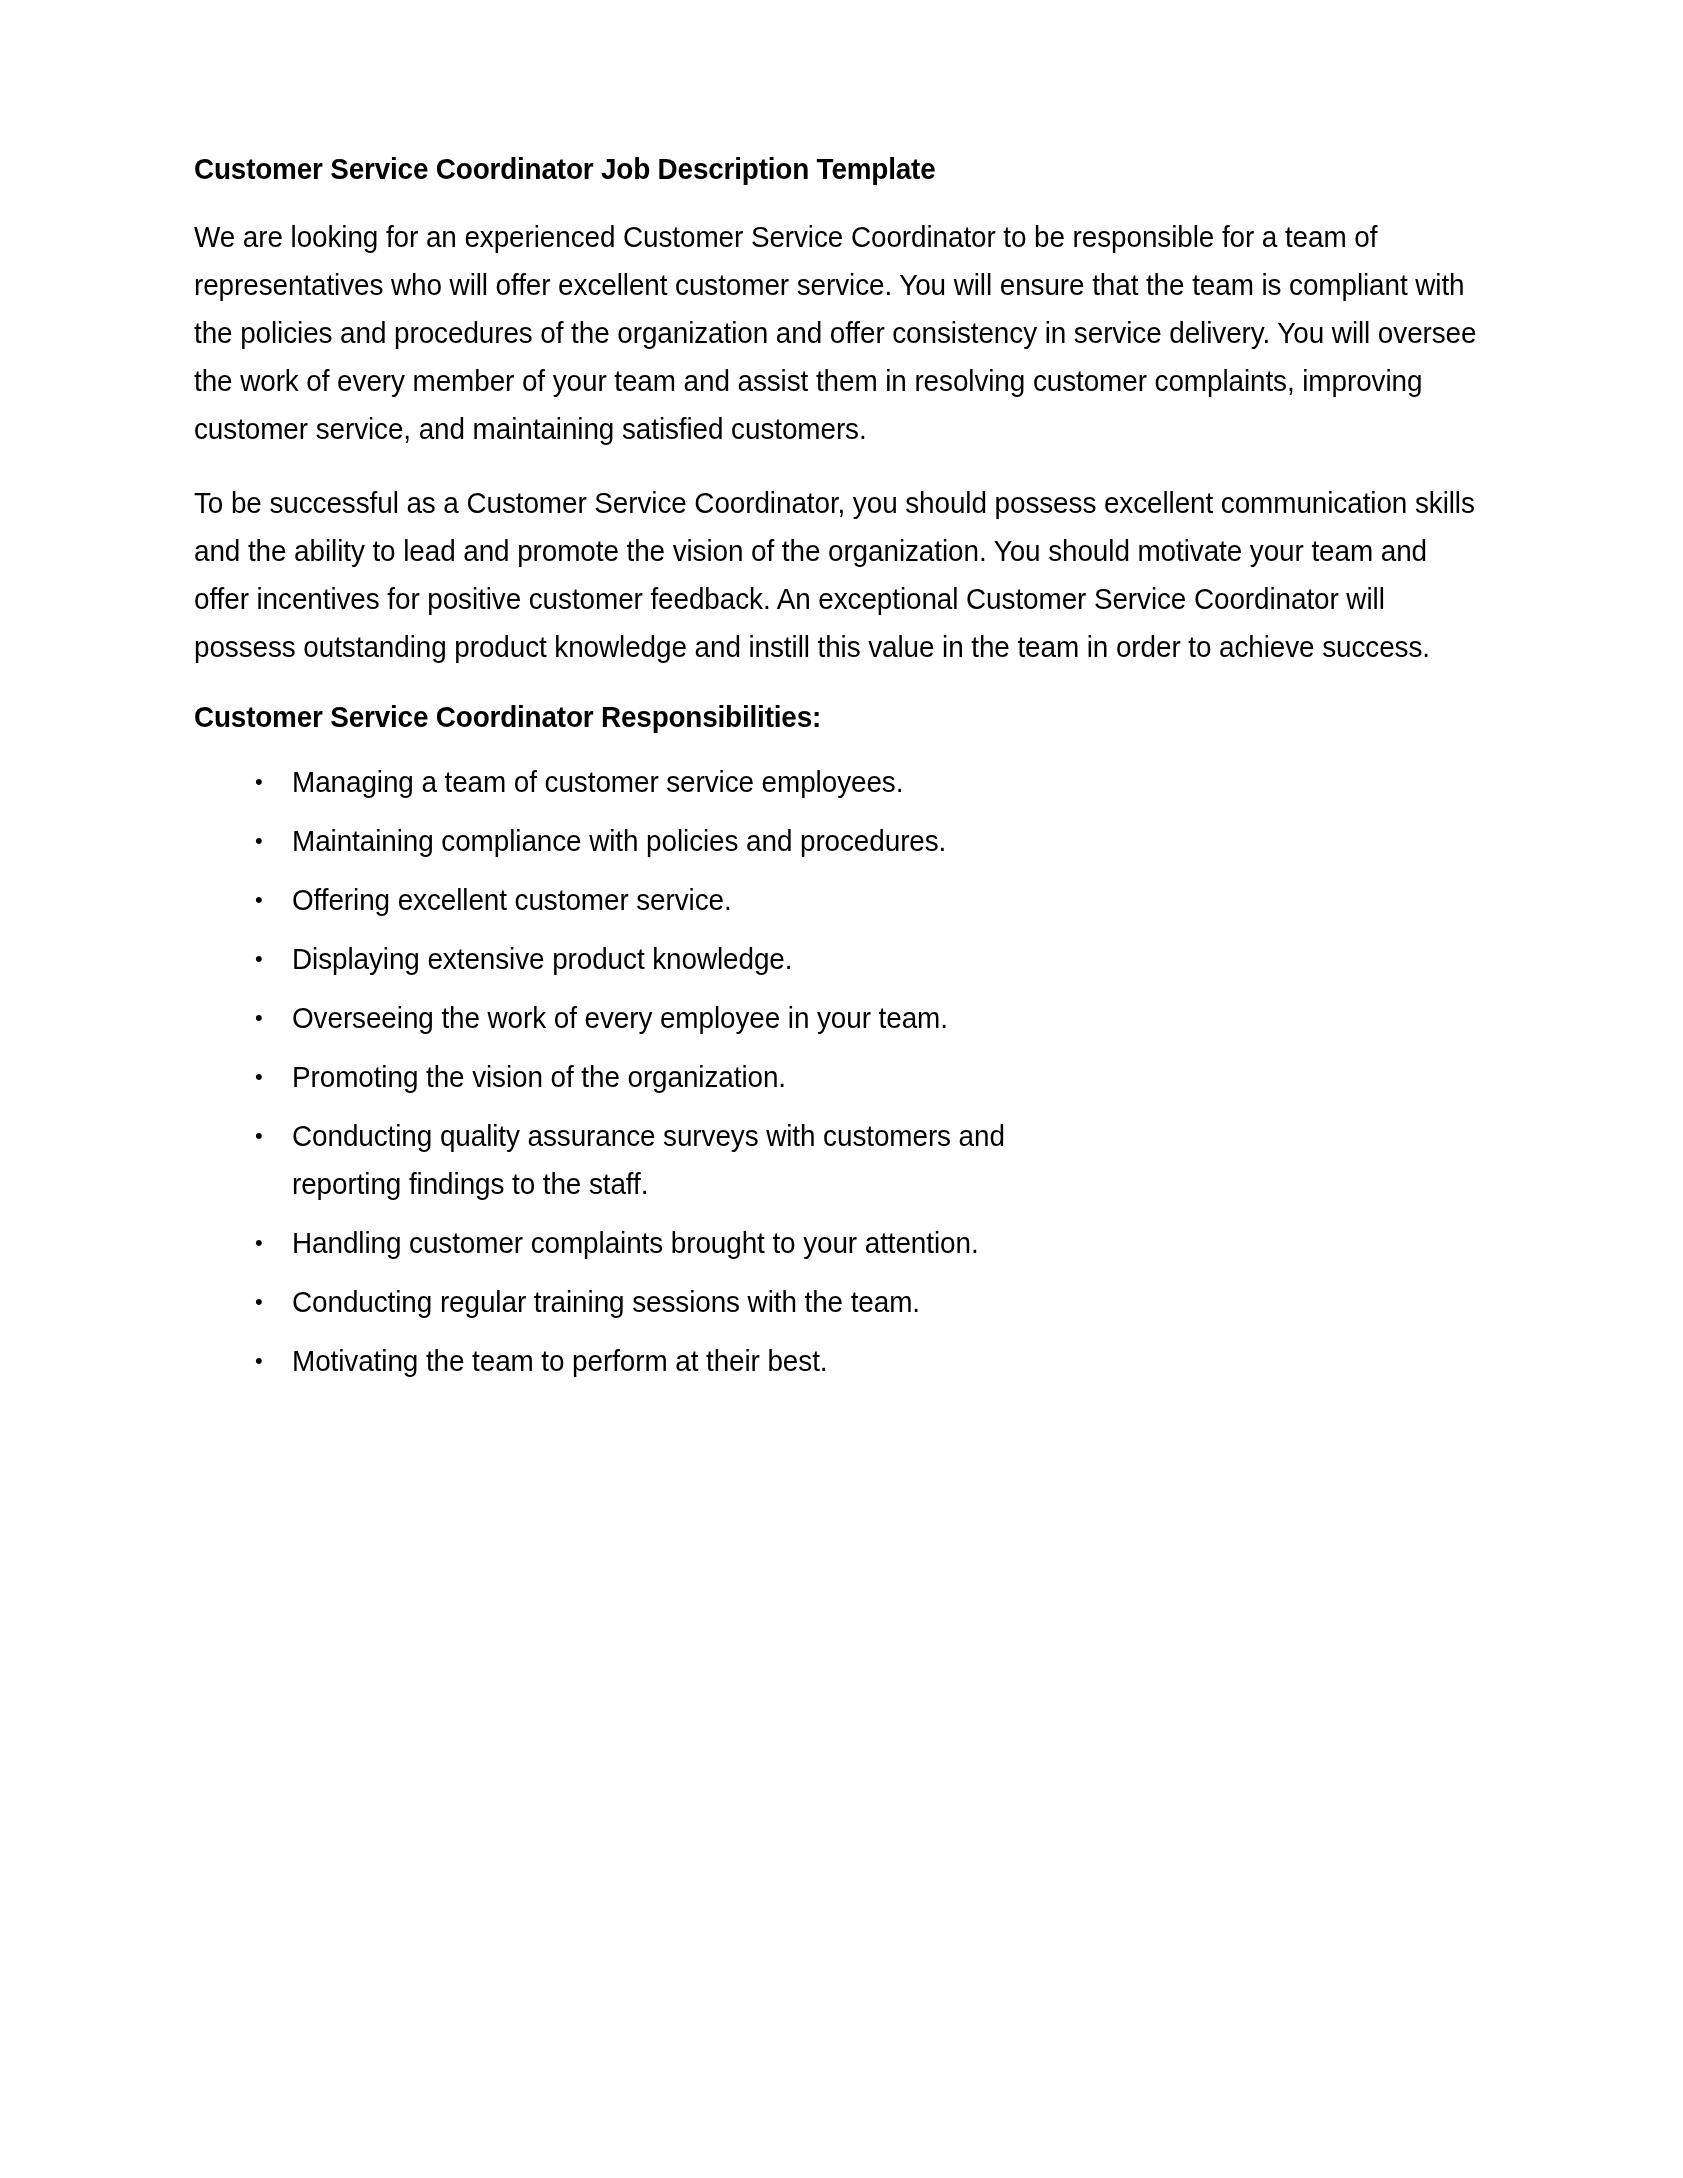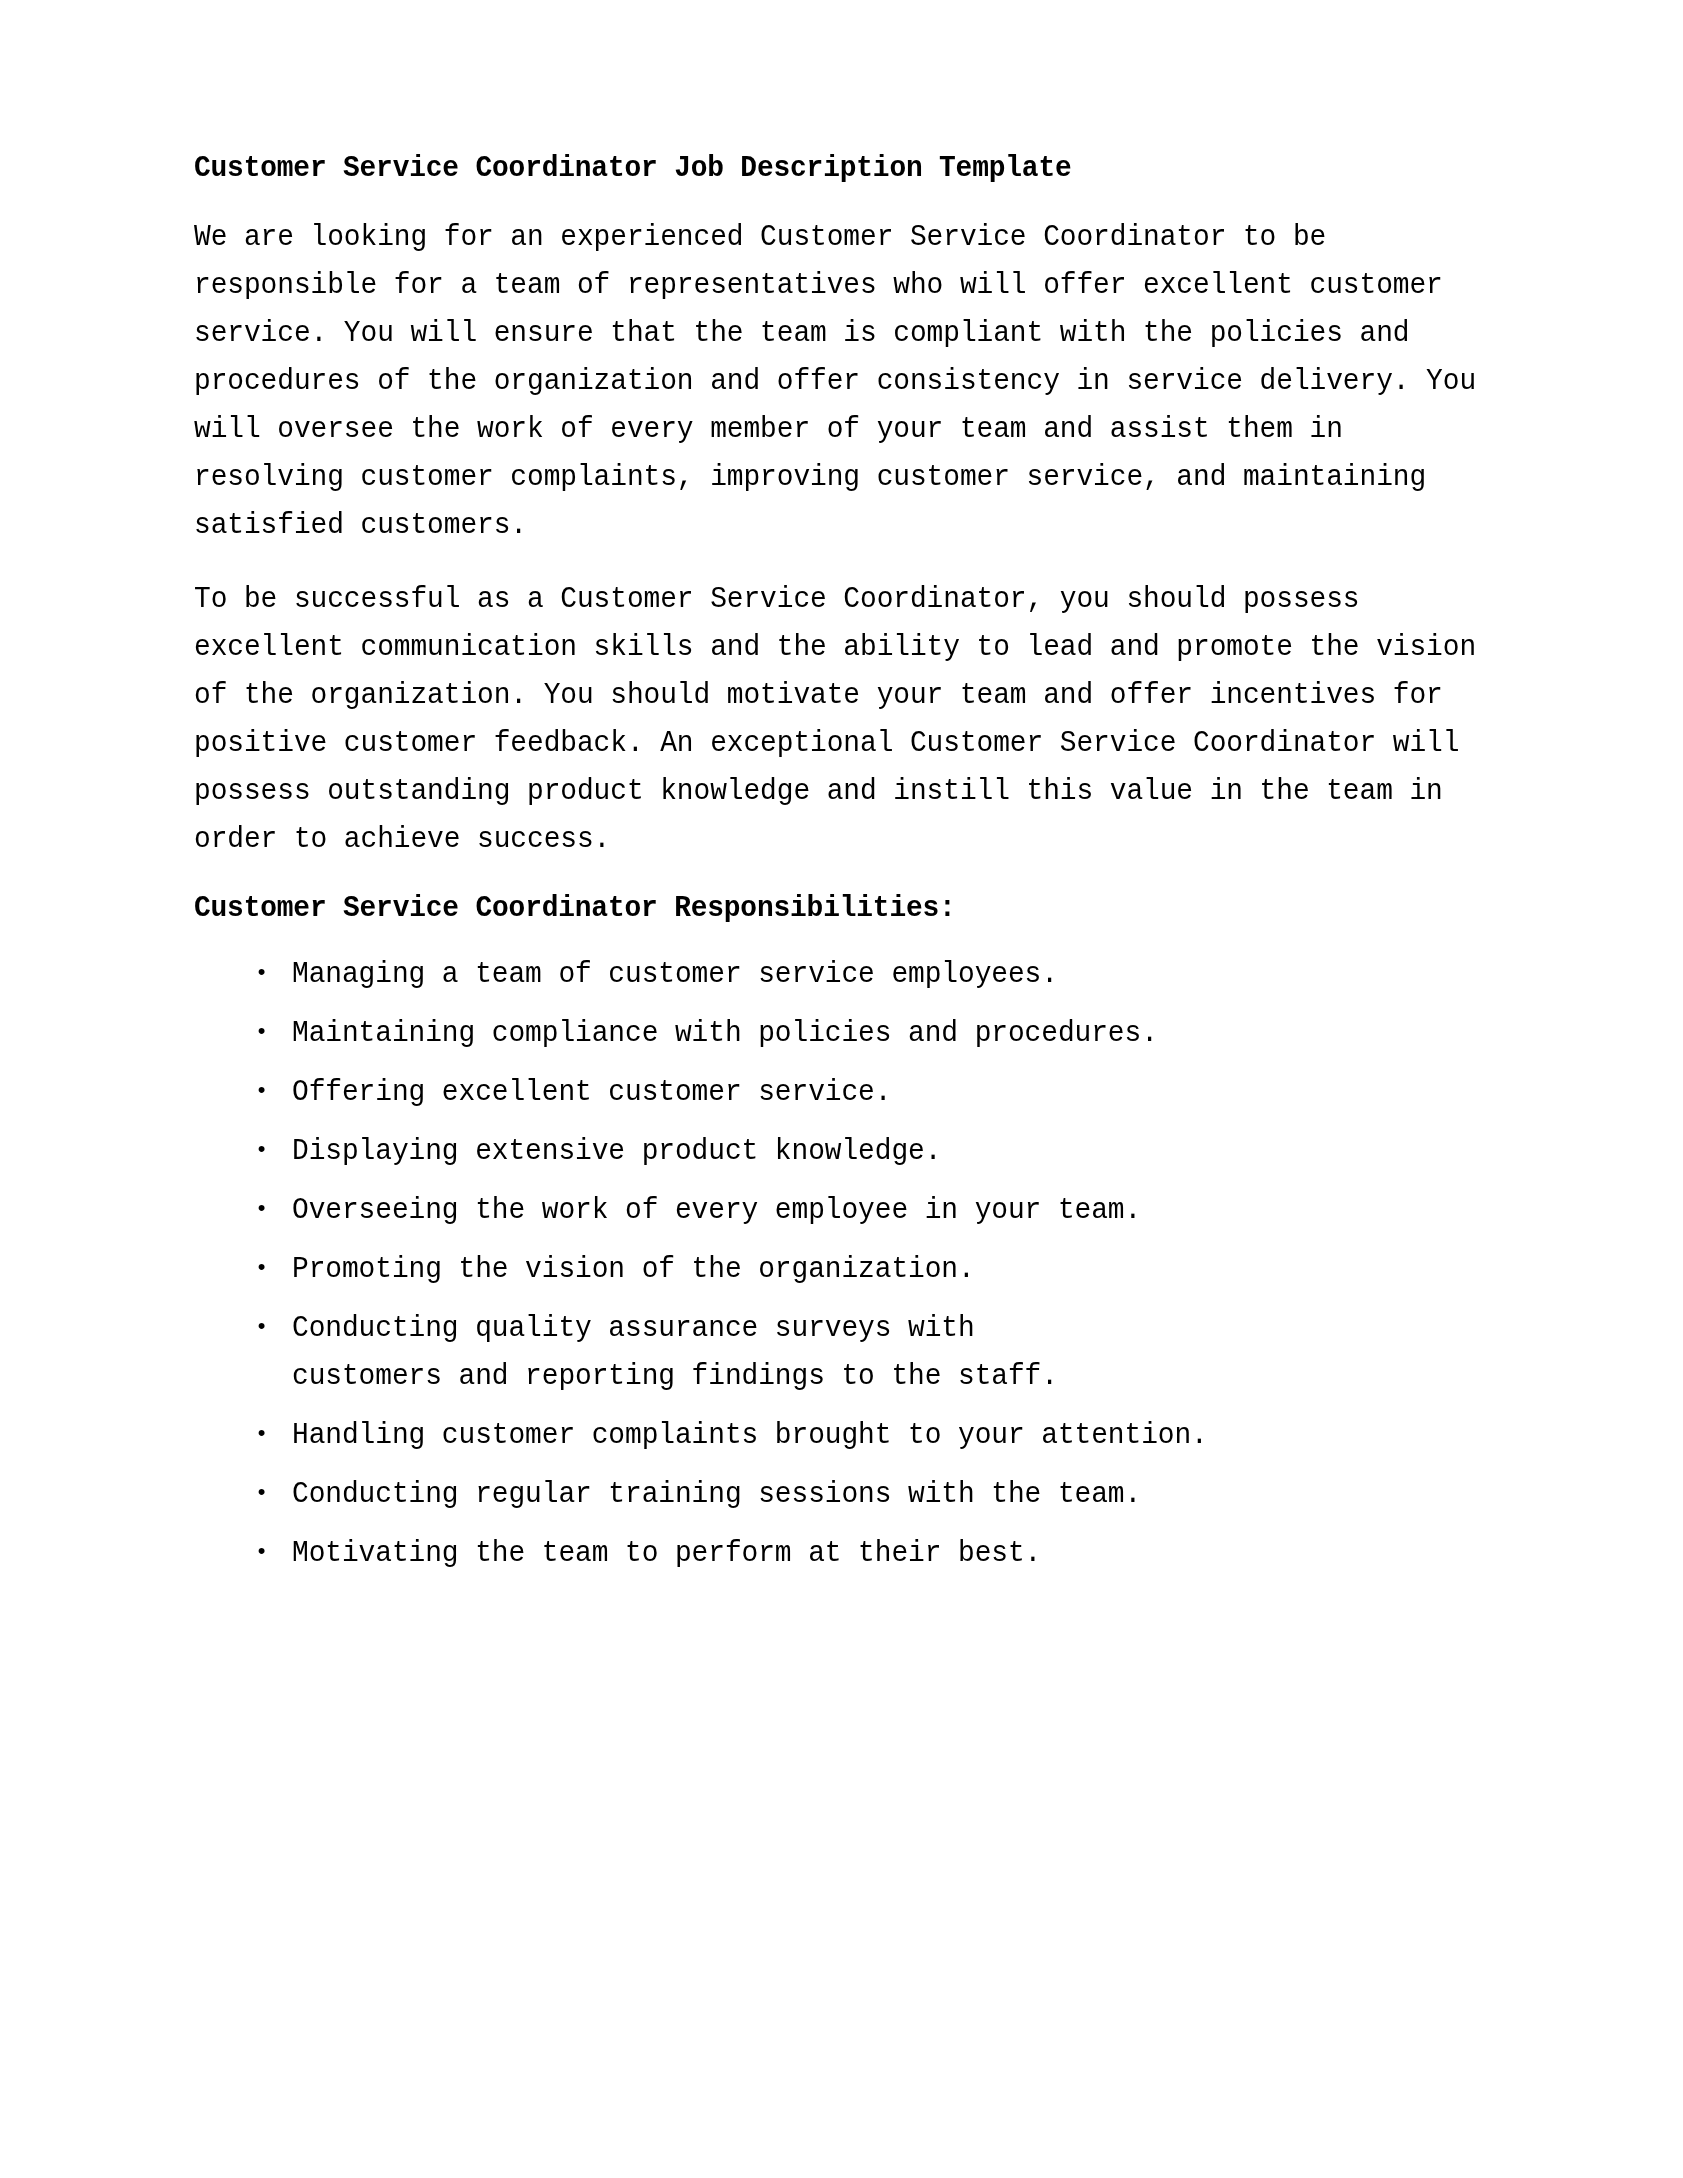--- a/index.html
+++ b/index.html
@@ -14,21 +14,20 @@
     color: #000000;
     -webkit-font-smoothing: antialiased;
   }
   .page {
     position: relative;
     width: 1683px;
     height: 2178px;
     background: #ffffff;
     box-sizing: border-box;
     overflow: hidden;
-    font-family: Liberation Mono, monospace;
   }
   .content {
     position: absolute;
     left: 194px;
     top: 149px;
     width: 1283px;
   }
 
   
   .doc-heading {

